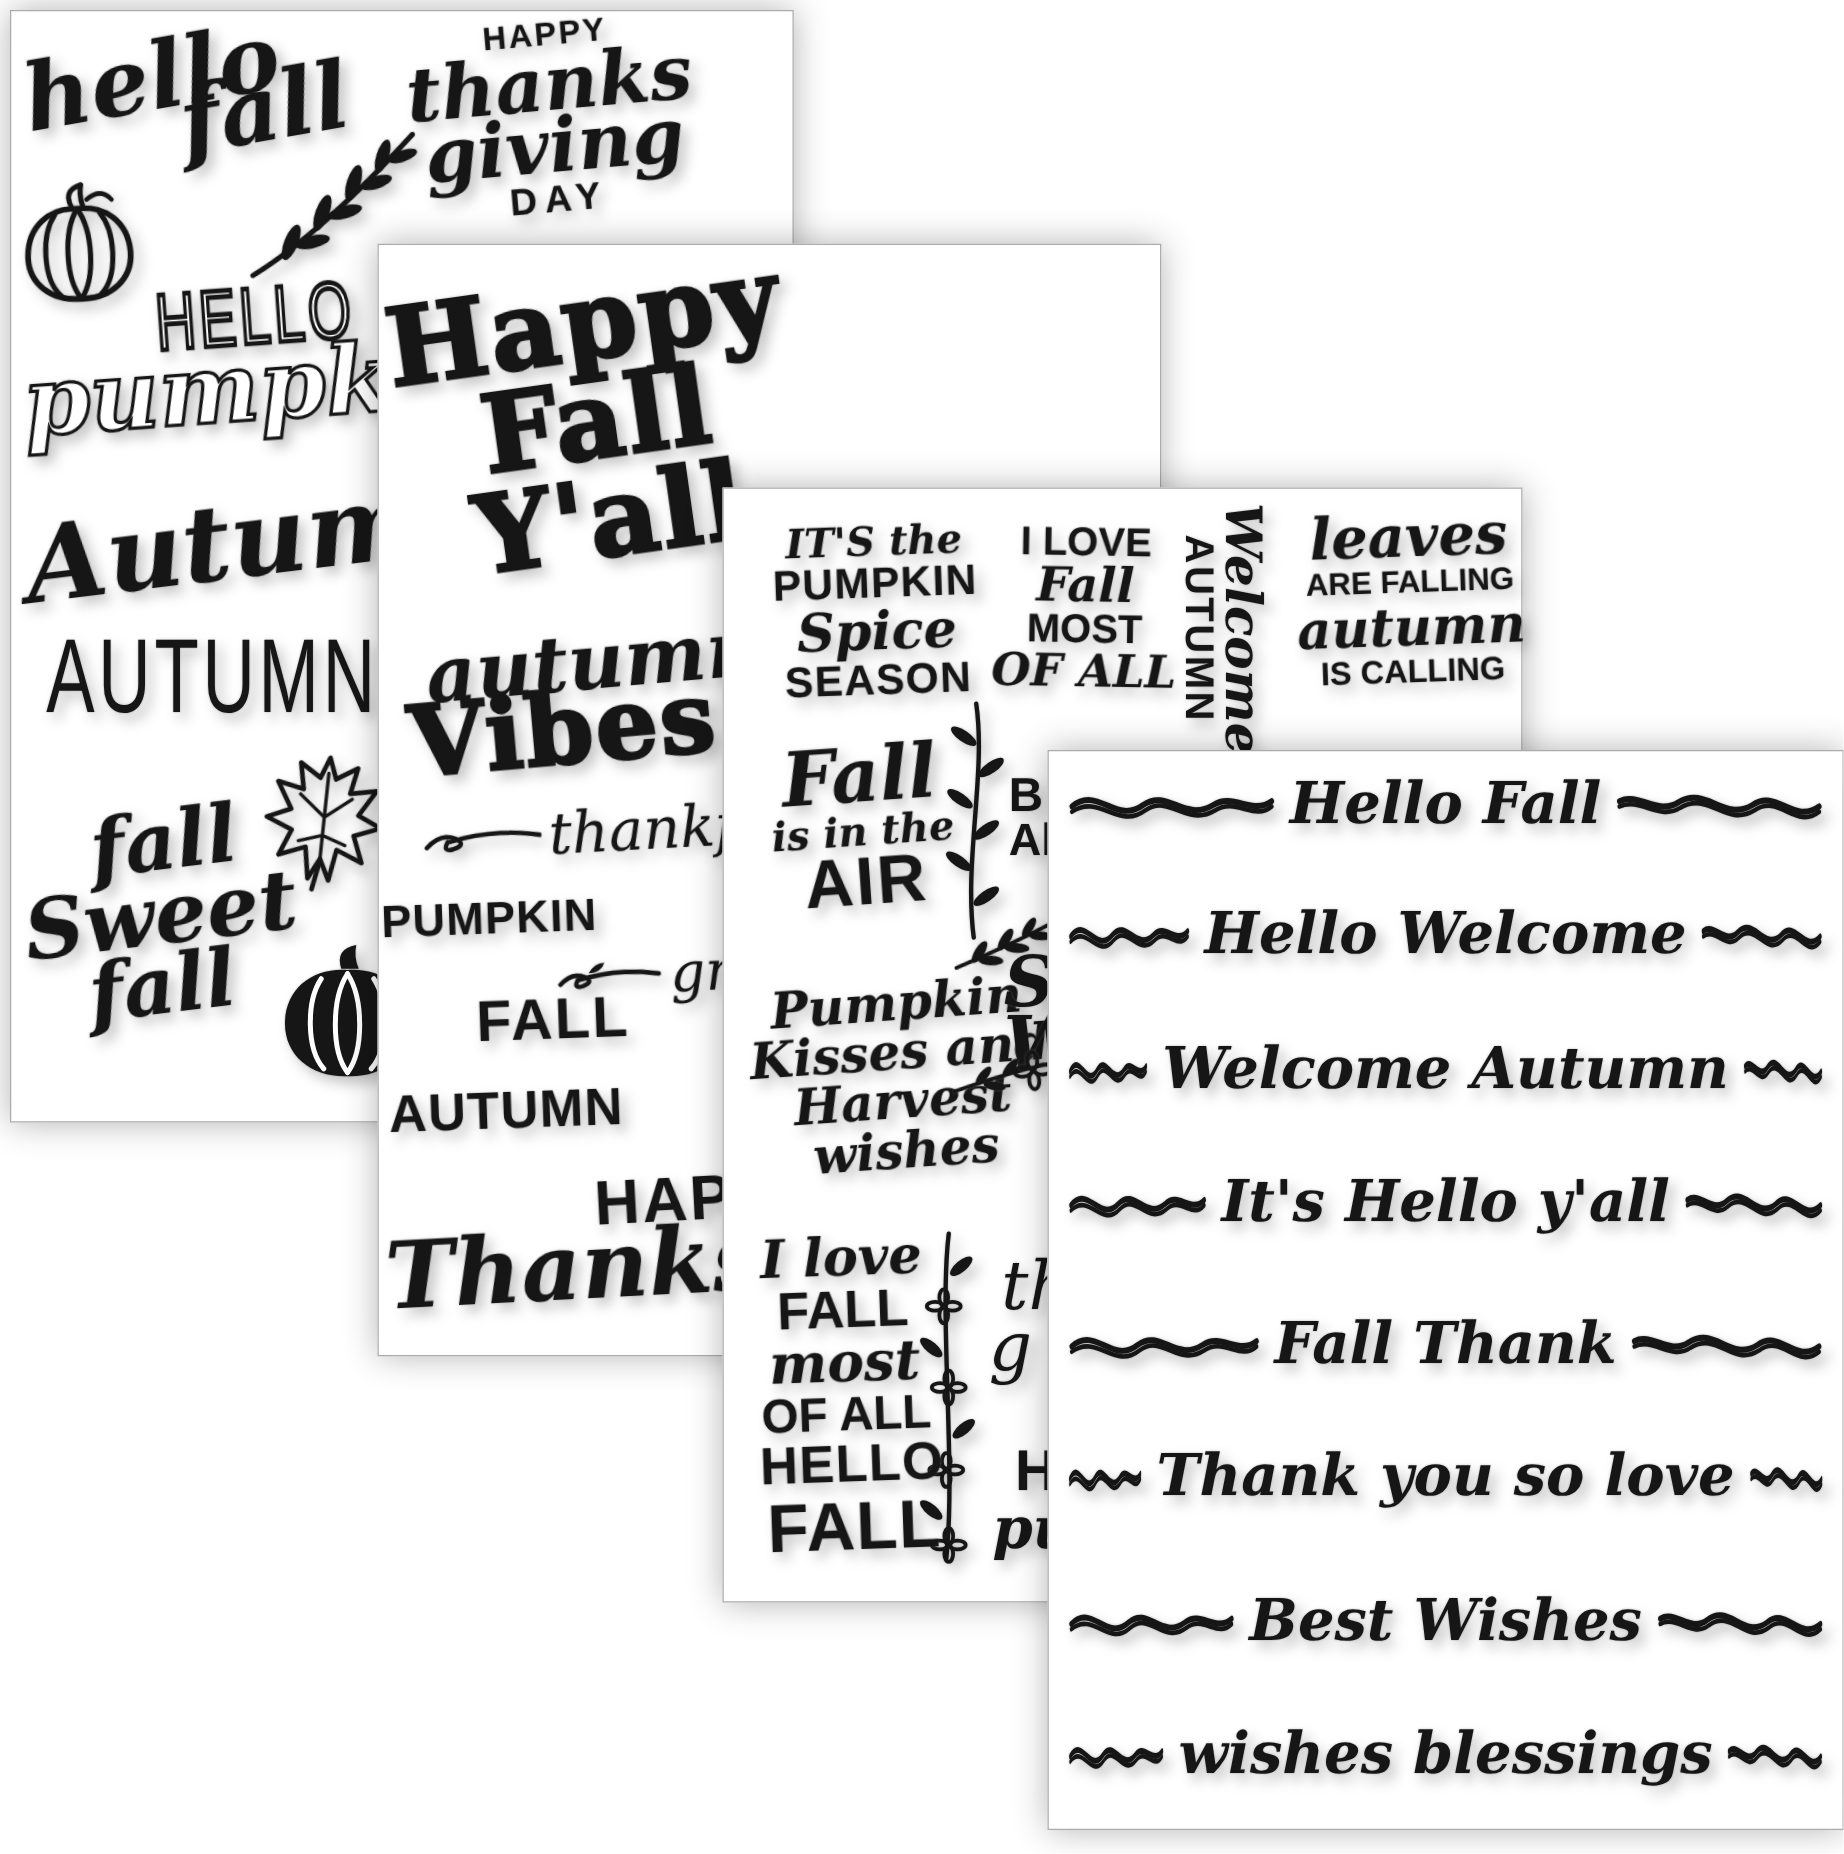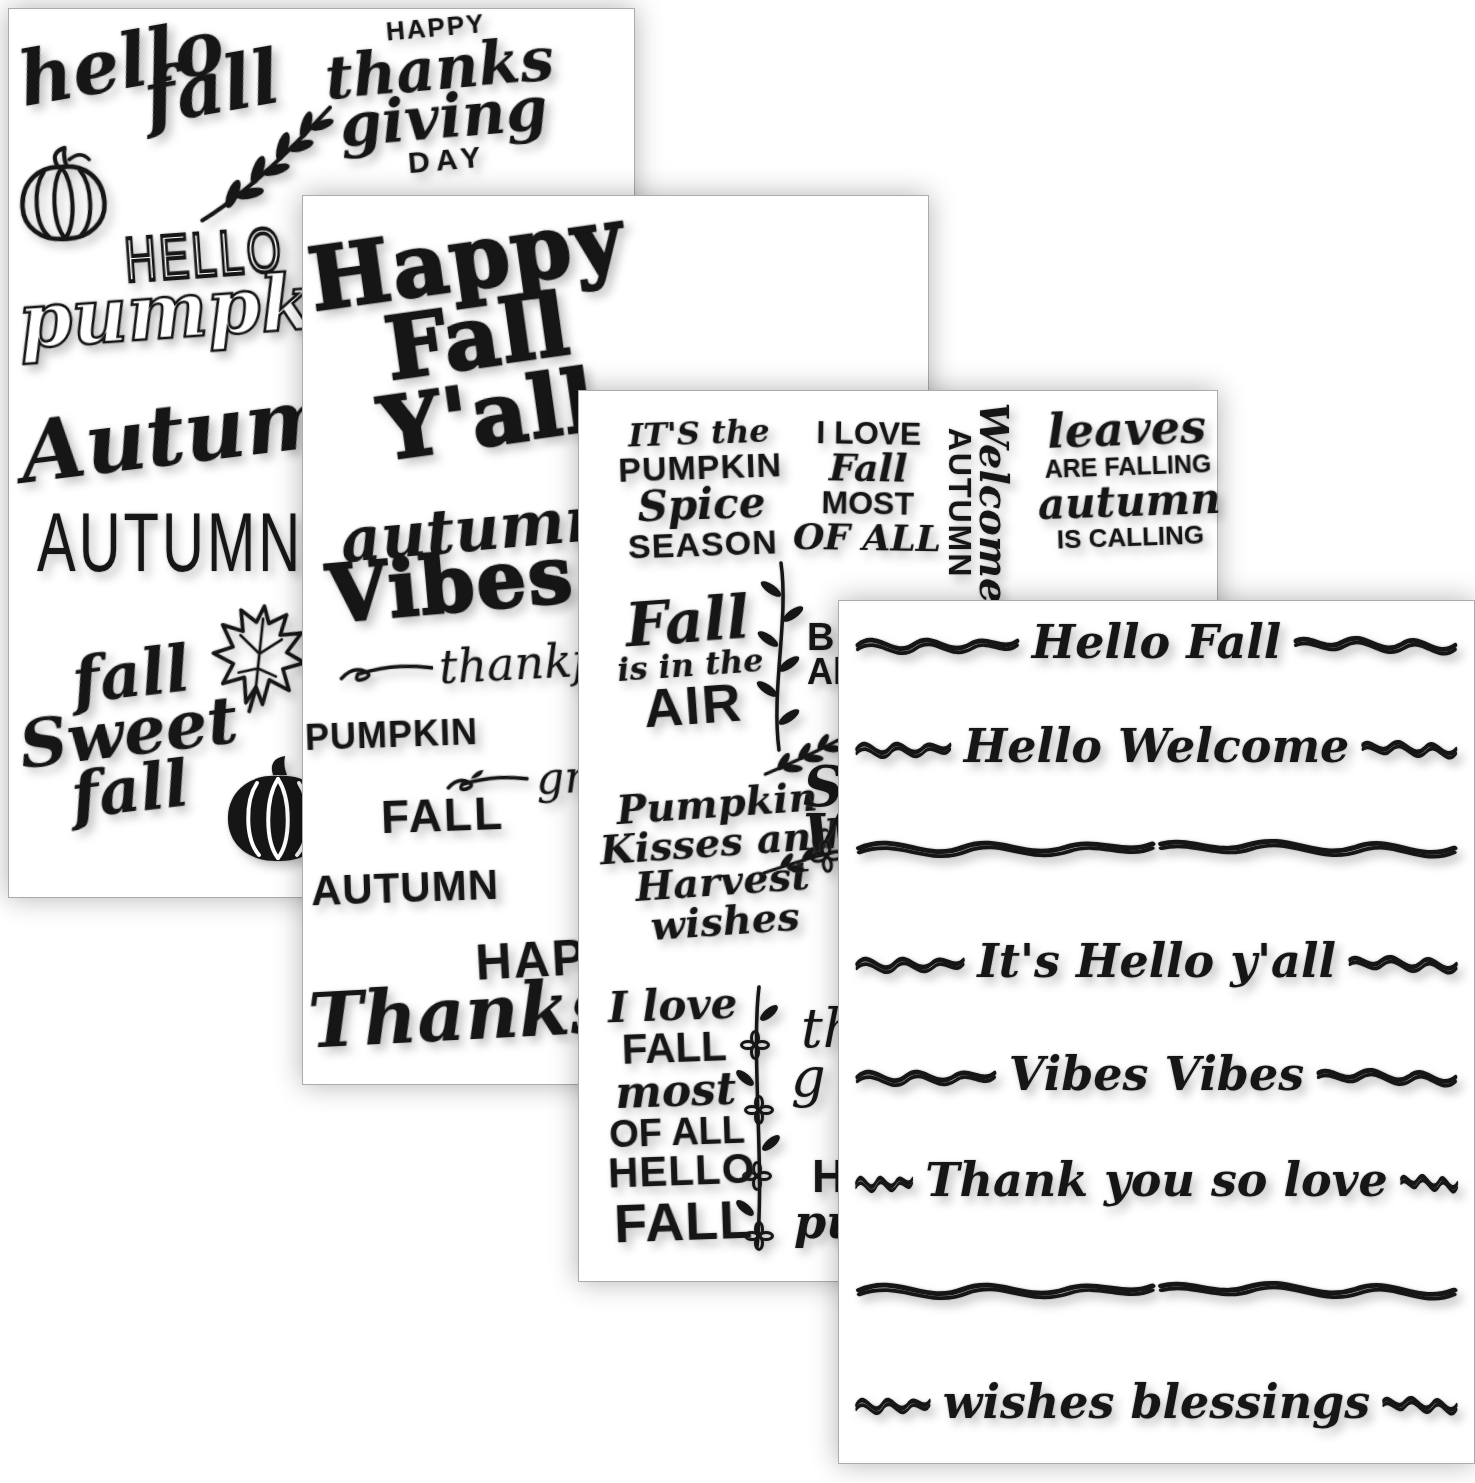--- a/index.html
+++ b/index.html
@@ -351,20 +351,21 @@
         </span>
     </div>
 
     <div class="srow" style="top:226px">
       <span class="sq">
           <svg viewBox="0 0 200 34" preserveAspectRatio="none">
         <path class="ink" stroke-width="4.5" d="M3 20 C28 4 46 34 72 19 C96 6 112 32 140 19 C160 9 178 27 197 16"></path>
         <path class="ink" stroke-width="3.5" d="M3 24 C30 10 48 38 74 23 C98 10 114 36 142 23 C162 13 180 31 197 20"></path>
           </svg>
         </span>
+      <span class="ph">Welcome Autumn</span>
       <span class="sq">
           <svg viewBox="0 0 200 34" preserveAspectRatio="none">
         <path class="ink" stroke-width="4.5" d="M3 16 C22 9 40 27 60 17 C88 4 104 32 132 19 C156 6 172 34 197 20"></path>
         <path class="ink" stroke-width="3.5" d="M3 20 C24 13 42 31 62 21 C90 8 106 36 134 23 C158 10 174 38 197 24"></path>
           </svg>
         </span>
     </div>
 
     <div class="srow" style="top:333px">
       <span class="sq">
@@ -382,21 +383,21 @@
         </span>
     </div>
 
     <div class="srow" style="top:446px">
       <span class="sq">
           <svg viewBox="0 0 200 34" preserveAspectRatio="none">
         <path class="ink" stroke-width="4.5" d="M3 20 C28 4 46 34 72 19 C96 6 112 32 140 19 C160 9 178 27 197 16"></path>
         <path class="ink" stroke-width="3.5" d="M3 24 C30 10 48 38 74 23 C98 10 114 36 142 23 C162 13 180 31 197 20"></path>
           </svg>
         </span>
-      <span class="ph">Vibes Vibes</span>
+      <span class="ph">Fall Thank</span>
       <span class="sq">
           <svg viewBox="0 0 200 34" preserveAspectRatio="none">
         <path class="ink" stroke-width="4.5" d="M3 16 C22 9 40 27 60 17 C88 4 104 32 132 19 C156 6 172 34 197 20"></path>
         <path class="ink" stroke-width="3.5" d="M3 20 C24 13 42 31 62 21 C90 8 106 36 134 23 C158 10 174 38 197 24"></path>
           </svg>
         </span>
     </div>
 
     <div class="srow" style="top:552px">
       <span class="sq">
@@ -414,20 +415,21 @@
         </span>
     </div>
 
     <div class="srow" style="top:668px">
       <span class="sq">
           <svg viewBox="0 0 200 34" preserveAspectRatio="none">
         <path class="ink" stroke-width="4.5" d="M3 20 C28 4 46 34 72 19 C96 6 112 32 140 19 C160 9 178 27 197 16"></path>
         <path class="ink" stroke-width="3.5" d="M3 24 C30 10 48 38 74 23 C98 10 114 36 142 23 C162 13 180 31 197 20"></path>
           </svg>
         </span>
+      <span class="ph">Best Wishes</span>
       <span class="sq">
           <svg viewBox="0 0 200 34" preserveAspectRatio="none">
         <path class="ink" stroke-width="4.5" d="M3 16 C22 9 40 27 60 17 C88 4 104 32 132 19 C156 6 172 34 197 20"></path>
         <path class="ink" stroke-width="3.5" d="M3 20 C24 13 42 31 62 21 C90 8 106 36 134 23 C158 10 174 38 197 24"></path>
           </svg>
         </span>
     </div>
 
     <div class="srow" style="top:774px">
       <span class="sq">

